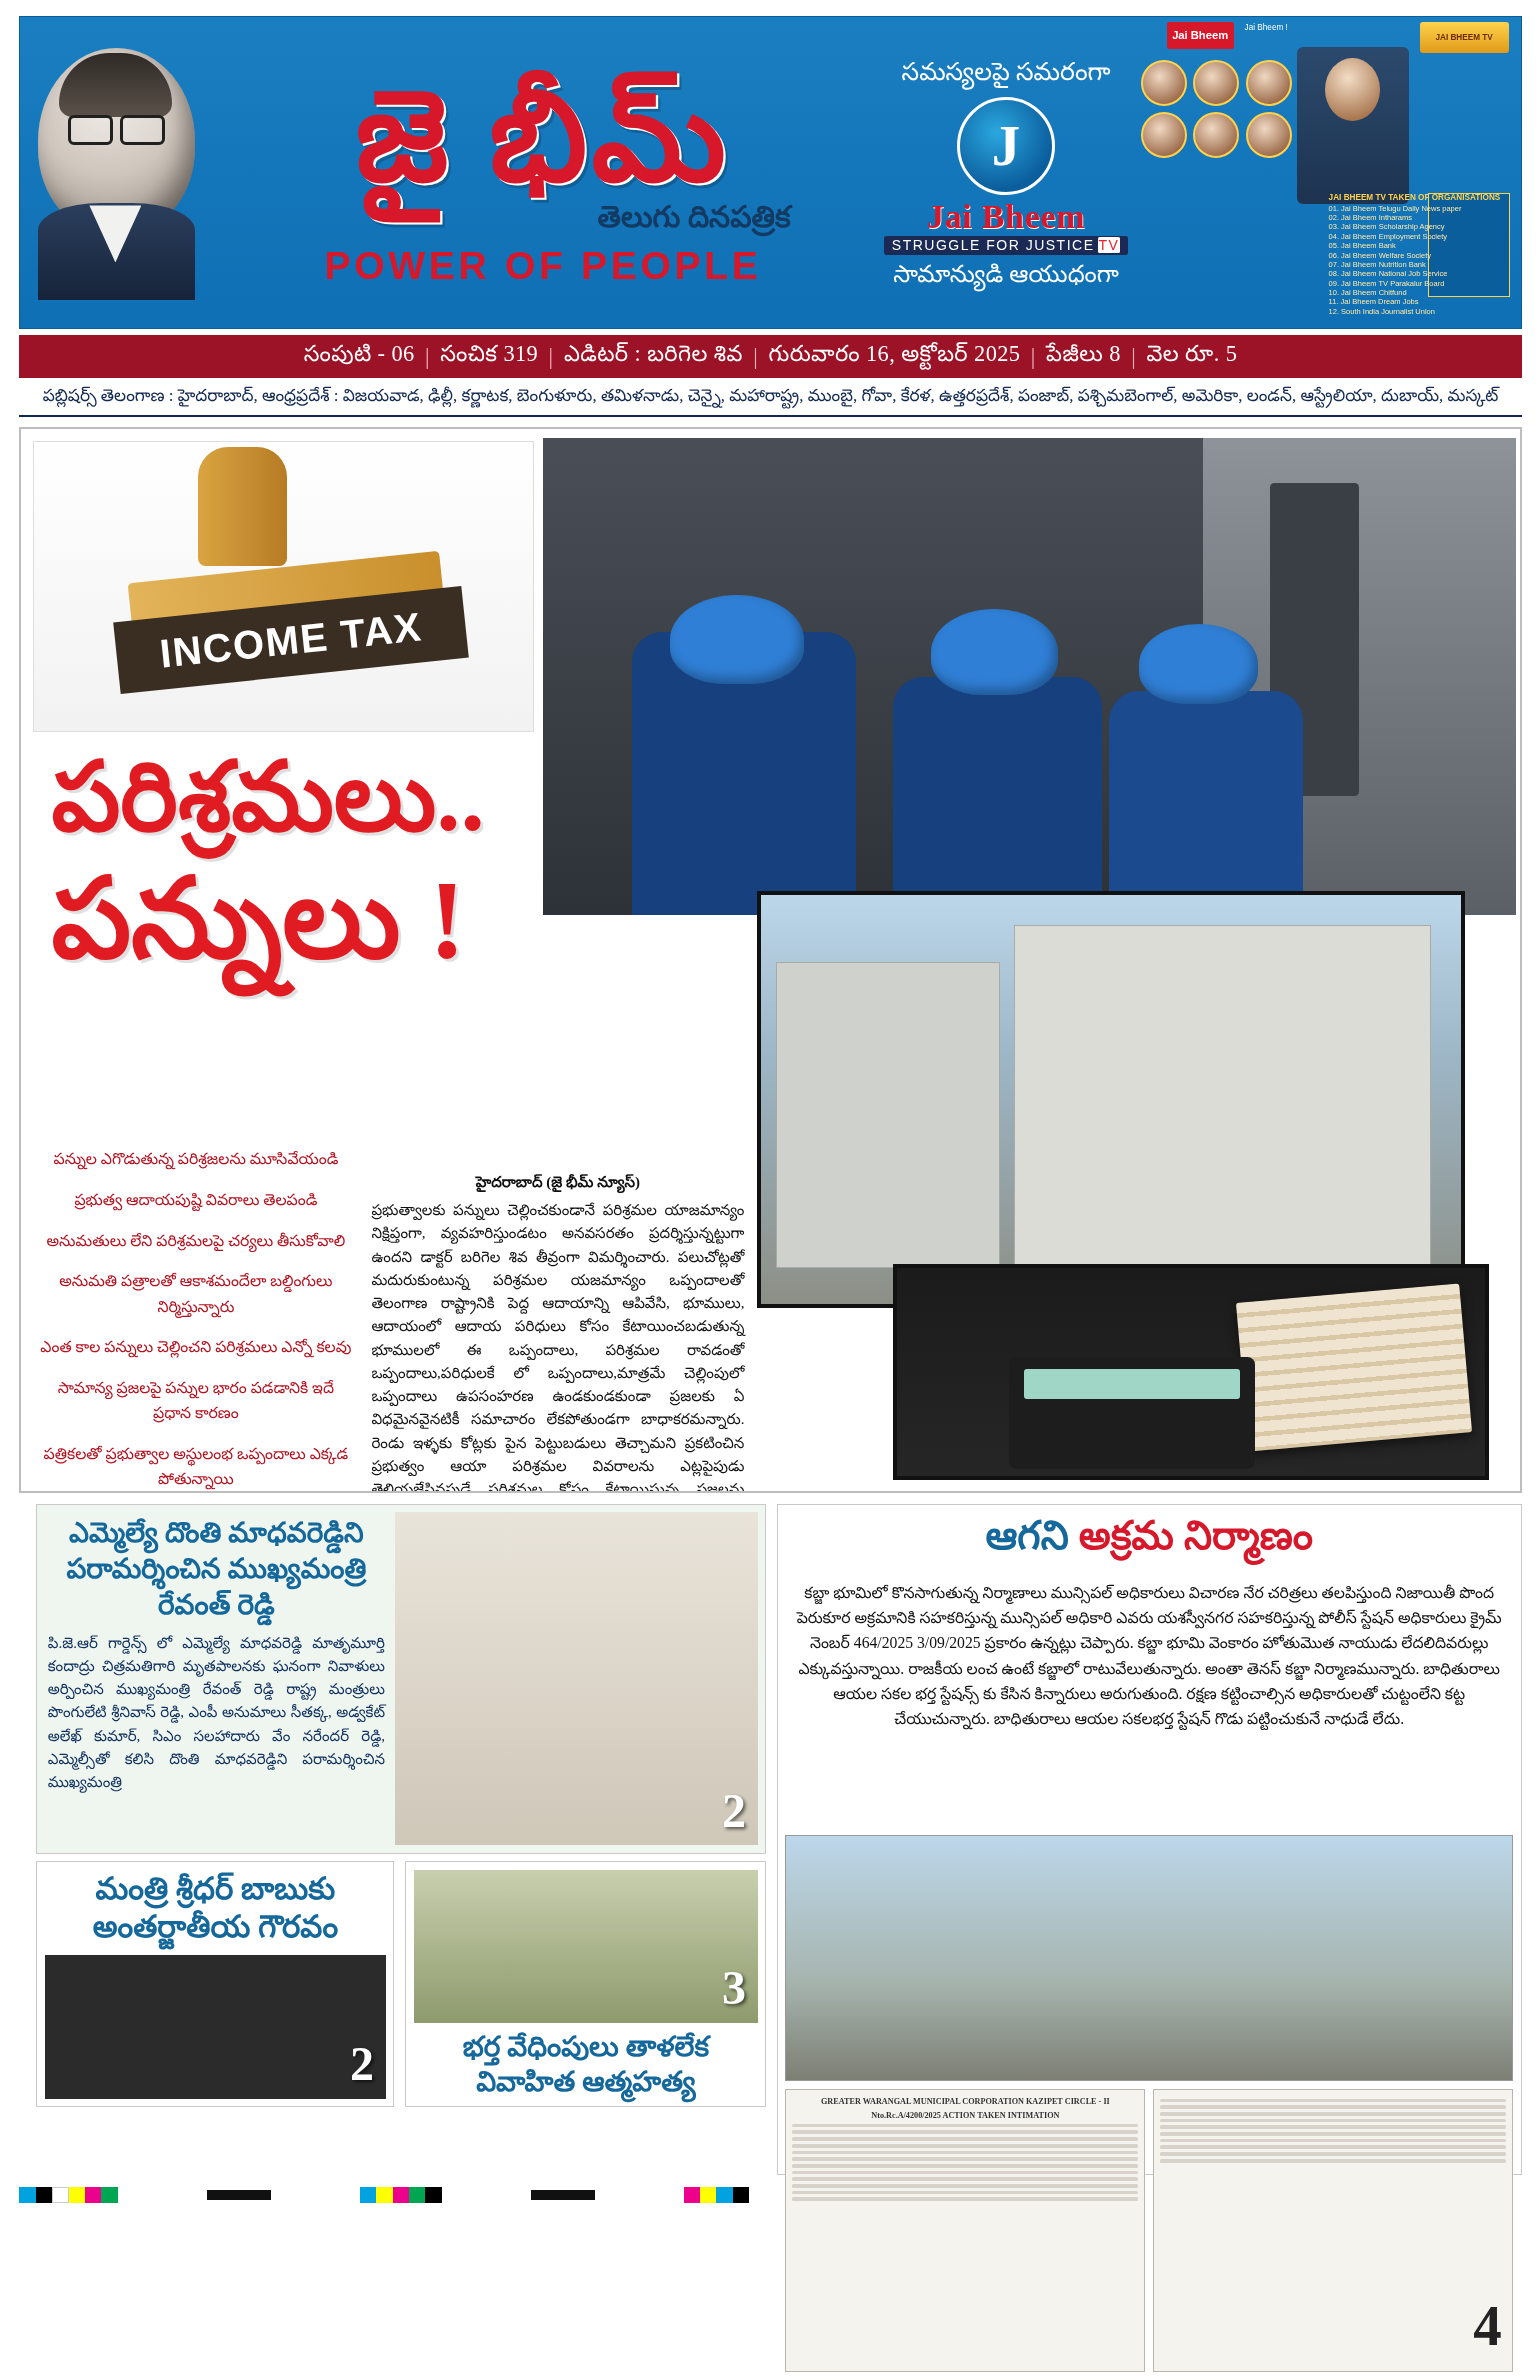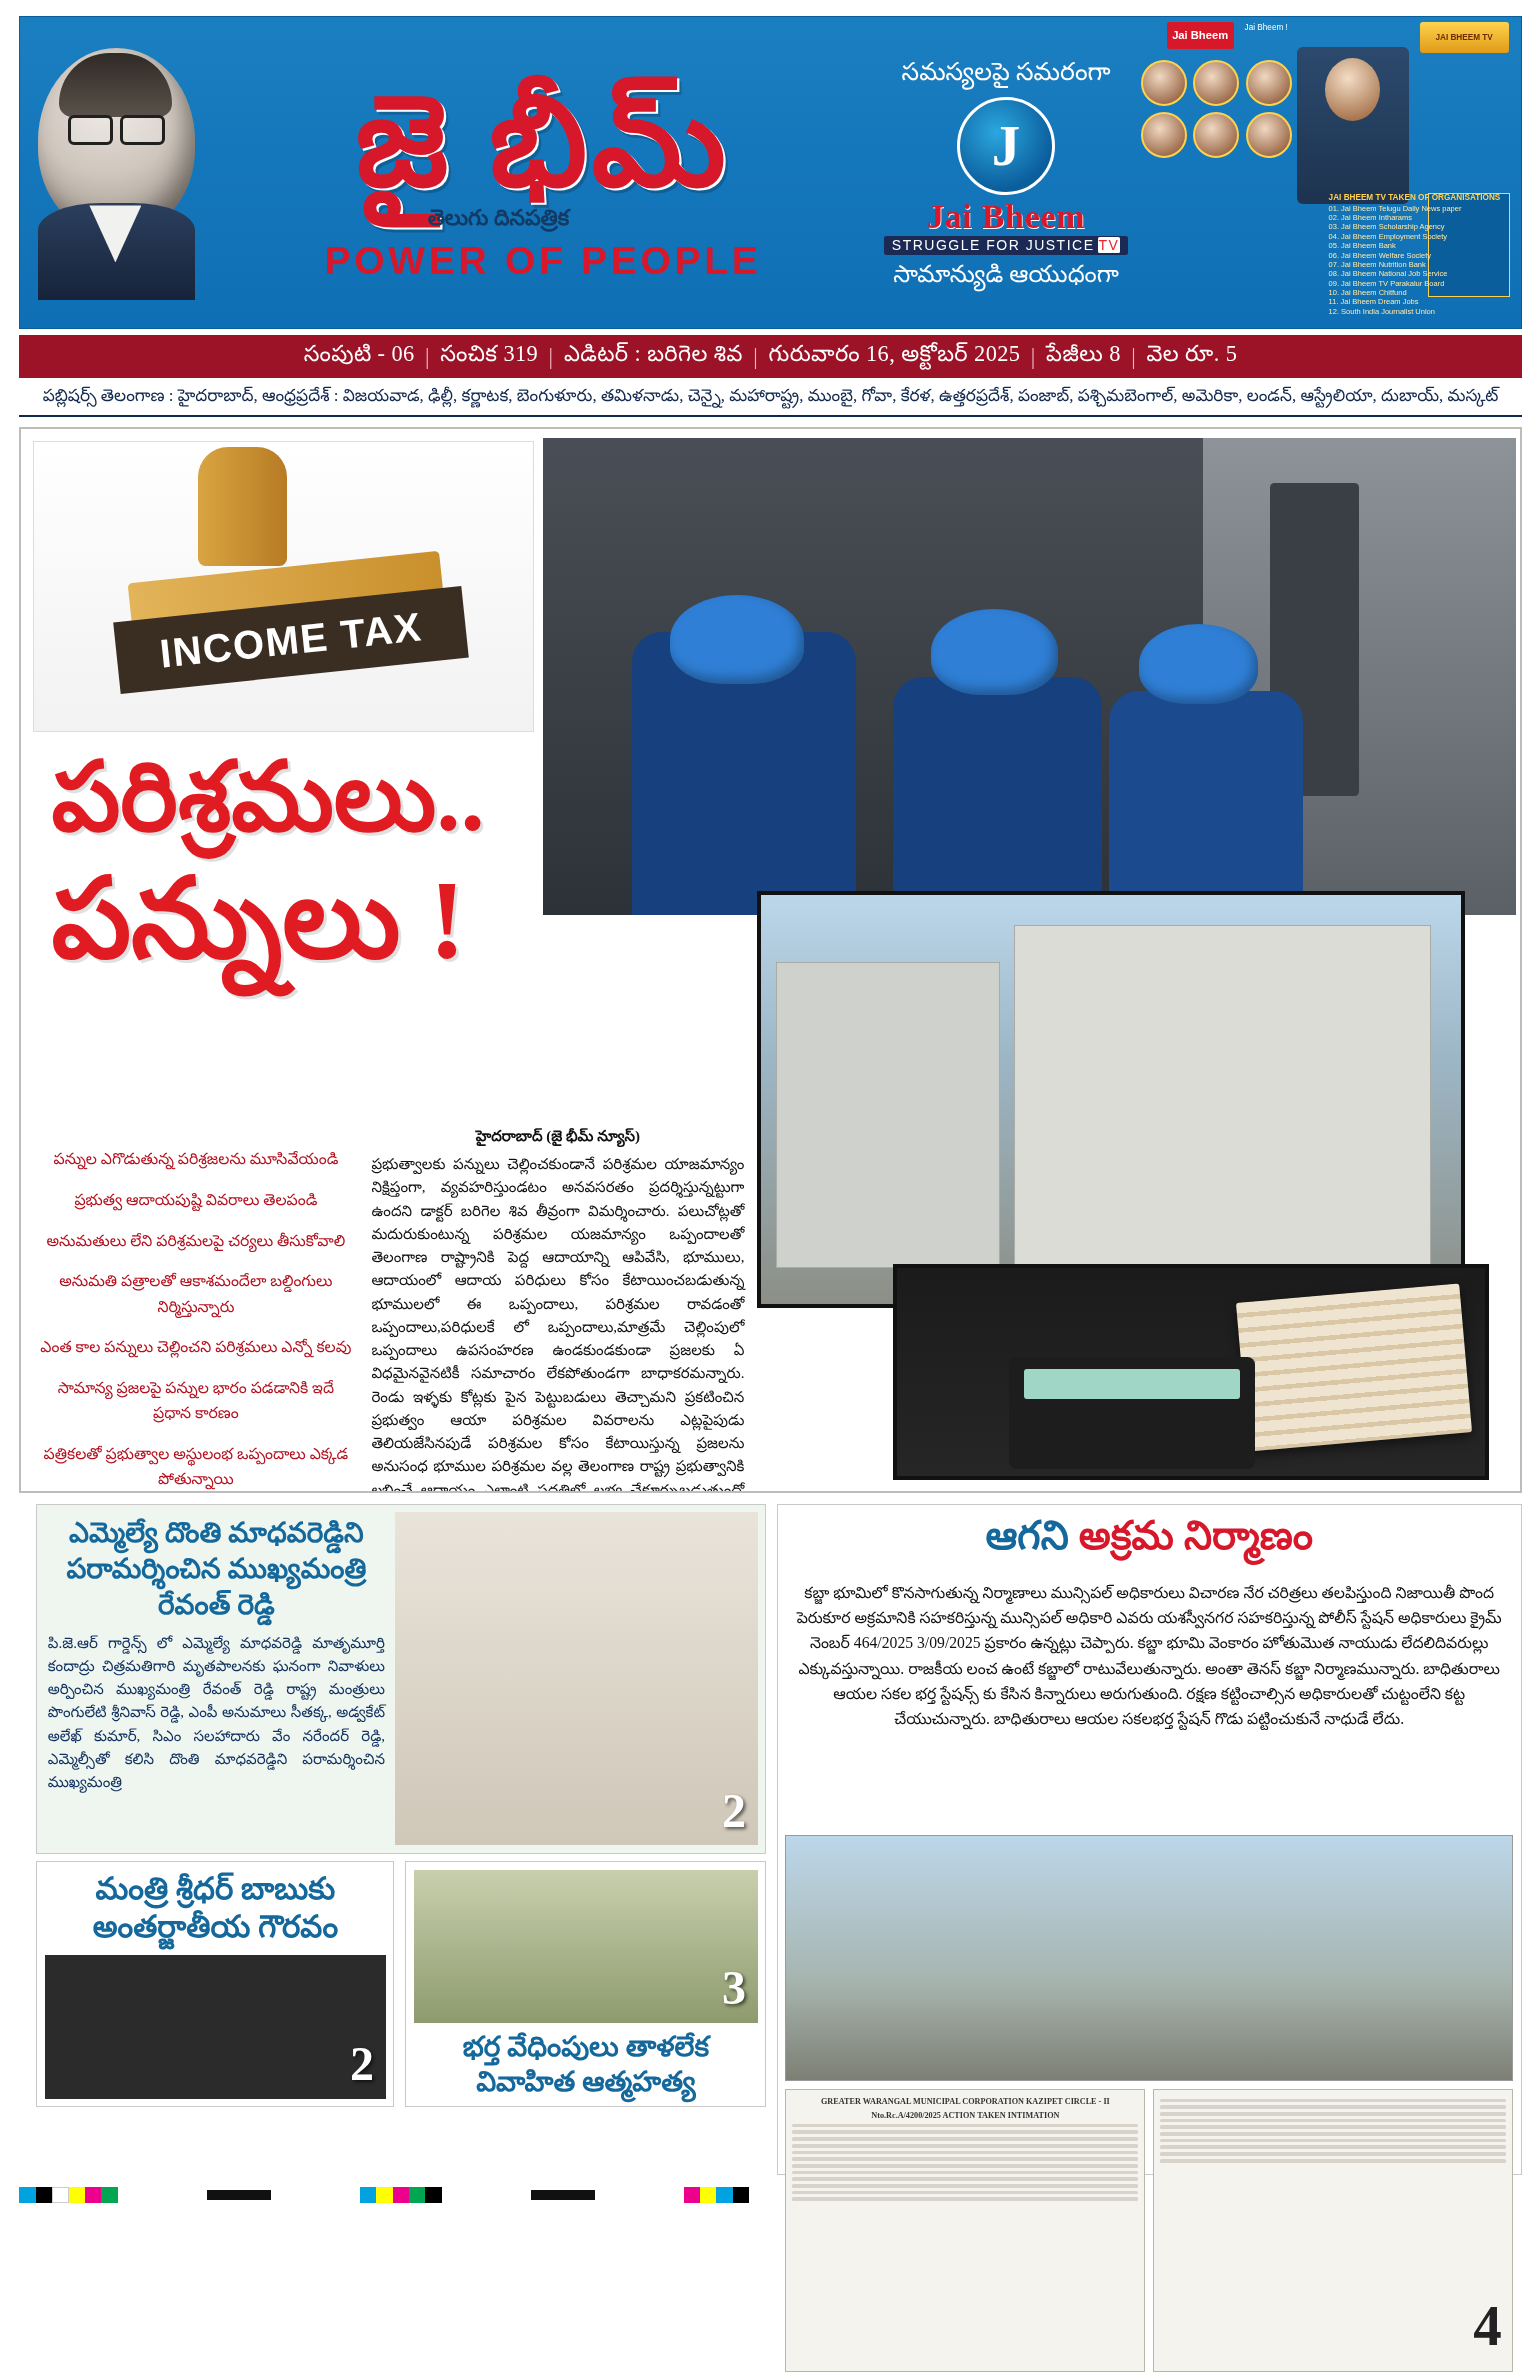--- a/index.html
+++ b/index.html
@@ -81,24 +81,25 @@
     font-family: "Liberation Serif", serif;
     font-size: 127px;
     font-weight: 700;
     color: #d7172a;
     letter-spacing: 4.5px;
     line-height: 1.05;
     text-shadow: 2.2px 2.2px 0 #ffffff, 4.5px 4.5px 0 rgba(0,0,0,.18);
   }
   .mast-title .sub1 {
     font-family: "Liberation Serif", serif;
-    font-size: 22px;
+    font-size: 30px;
     color: #123a63;
     font-weight: 700;
     margin-top: -4.5px;
+    text-align: right;
     padding-right: 89px;
   }
   .mast-title .sub2 {
     font-size: 39px;
     font-weight: 700;
     color: #d7172a;
     letter-spacing: 3.7px;
     margin-top: 3px;
   }
 
@@ -309,21 +310,21 @@
 
   .lead-text-col {
     position:absolute; left:18px; top:701px; width:313px;
     color:#b4111f;
     font-family:"Liberation Serif",serif;
     font-size: 15.7px;
     line-height: 1.6;
     text-align:center;
   }
   .lead-body {
-    position:absolute; left:350px; top:696px; width:373px;
+    position:absolute; left:350px; top:742px; width:373px;
     font-family:"Liberation Serif",serif;
     font-size: 15px;
     line-height: 1.55;
     text-align: justify;
     color:#111;
   }
   .lead-body .dateline { font-weight:700; text-align:center; display:block; margin-bottom:4.5px;}
 
   
   .bottom {

